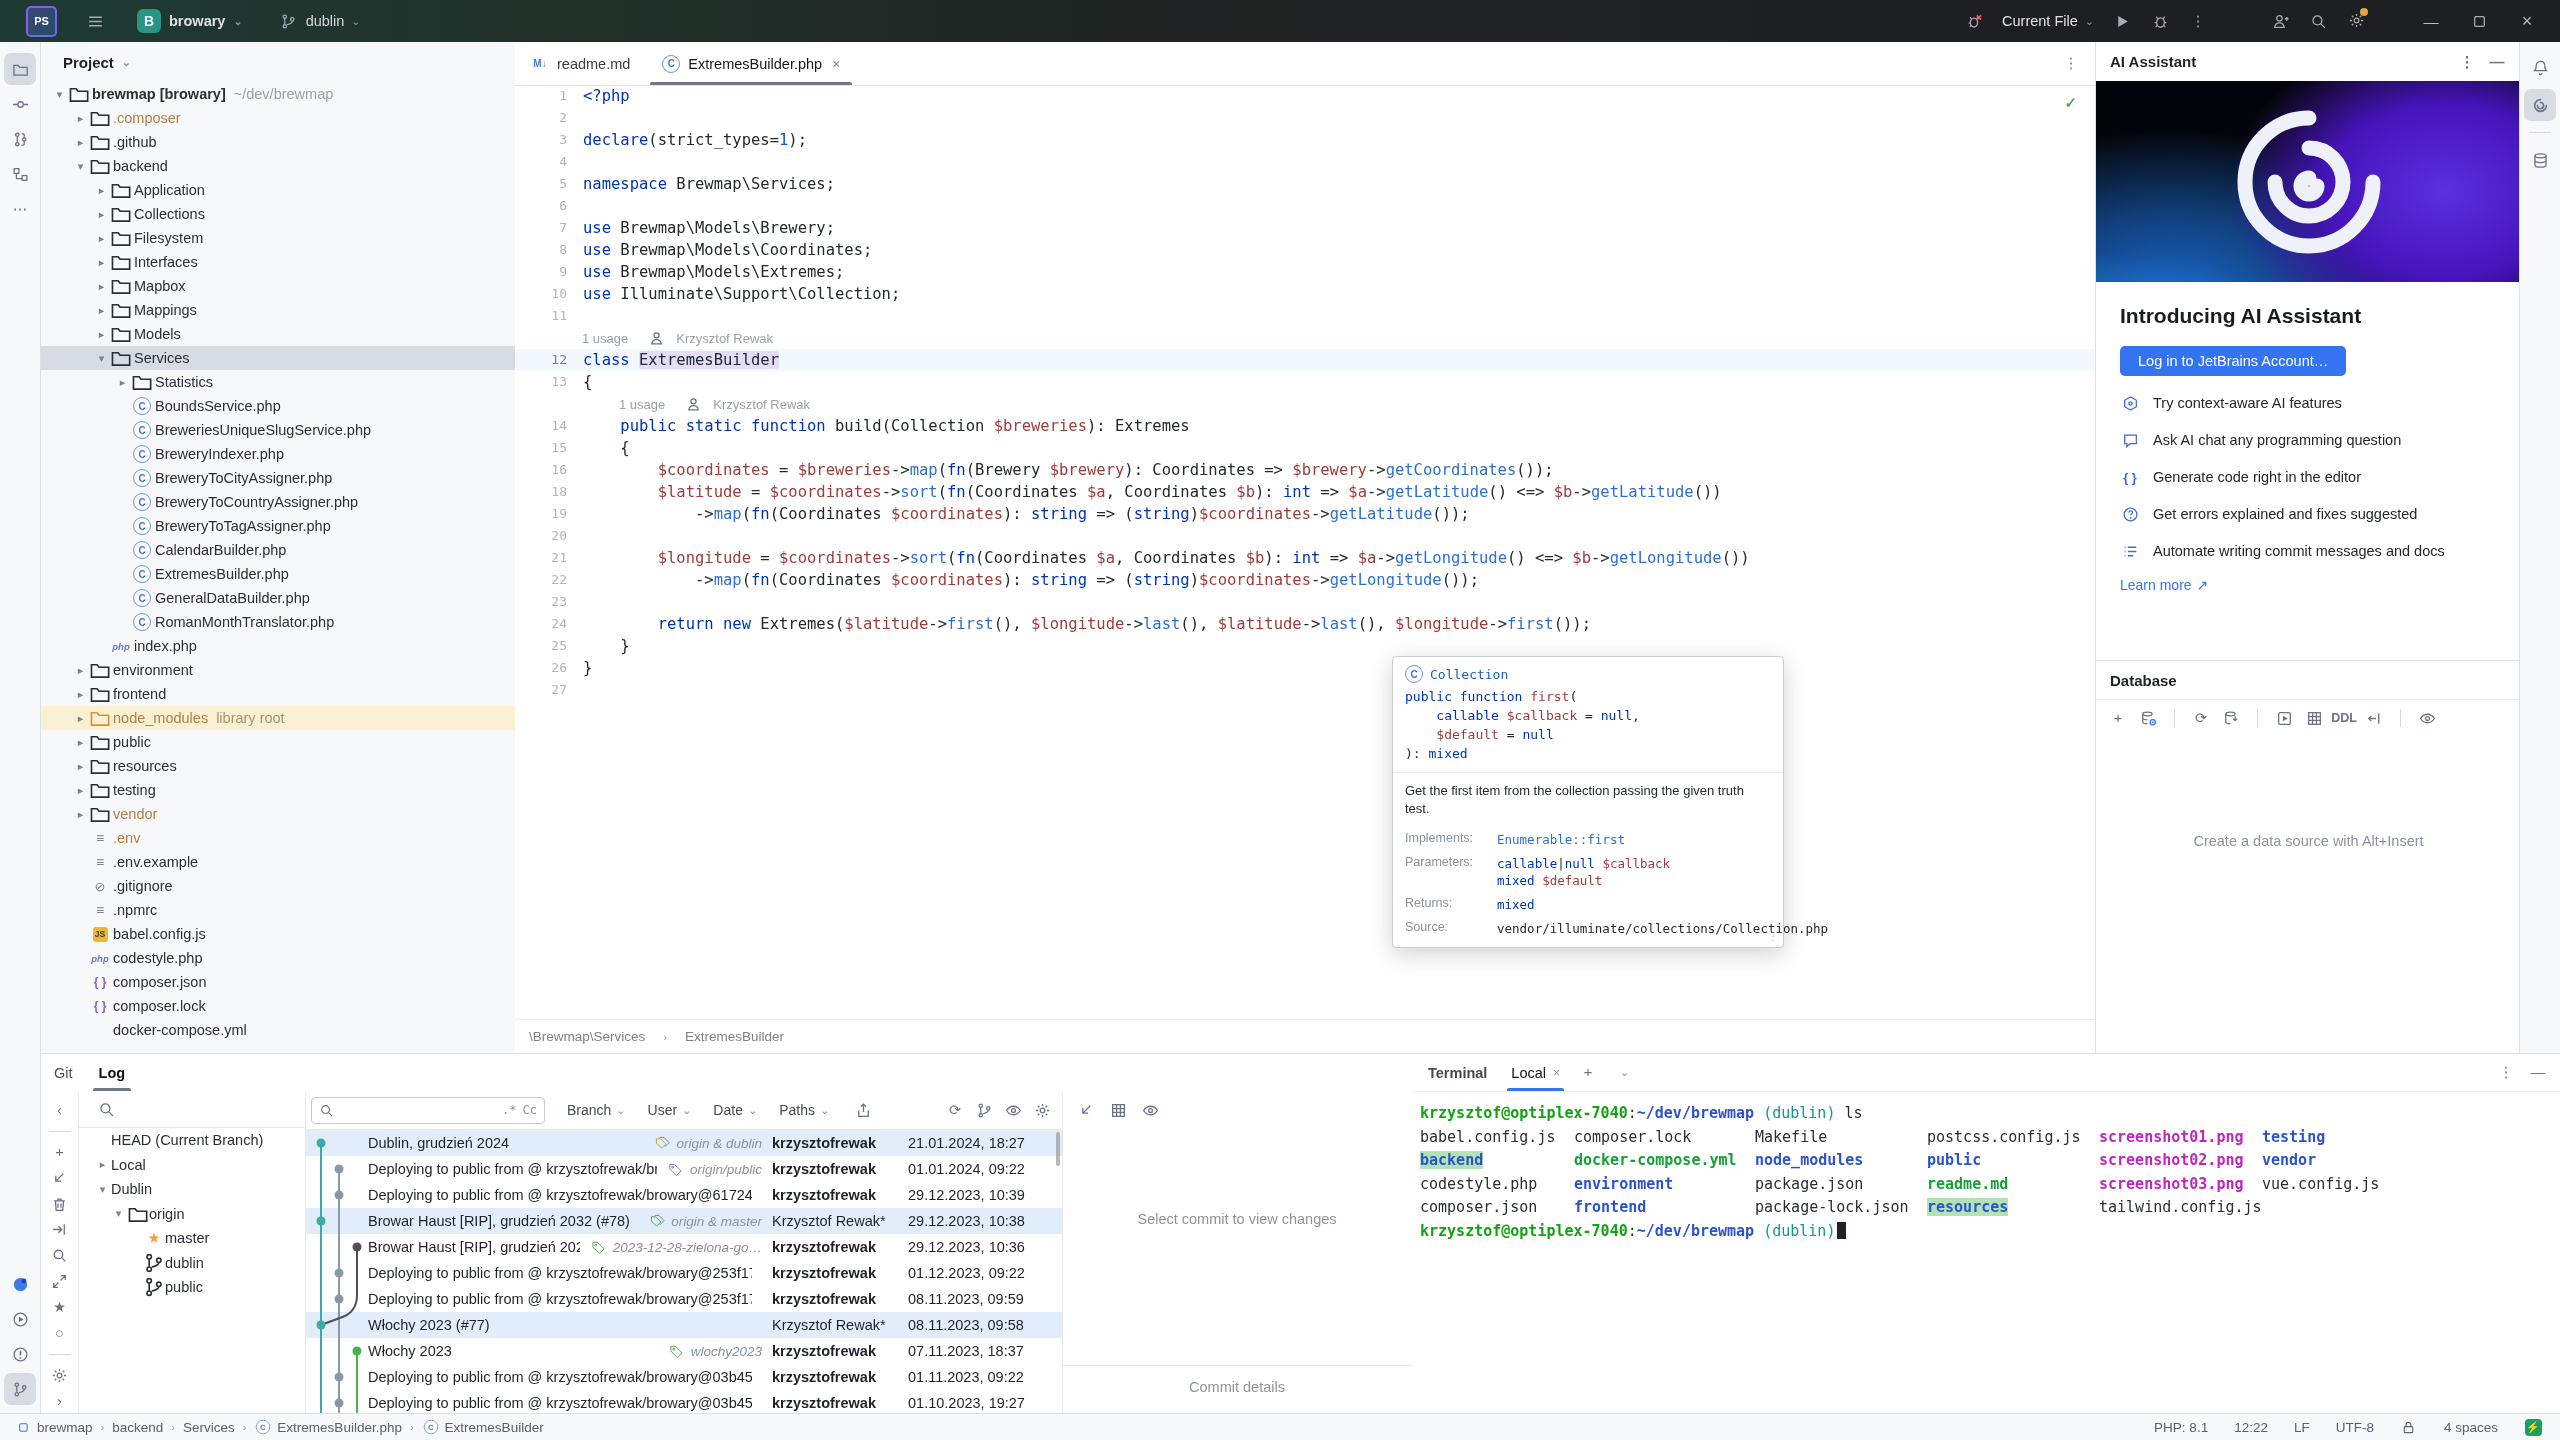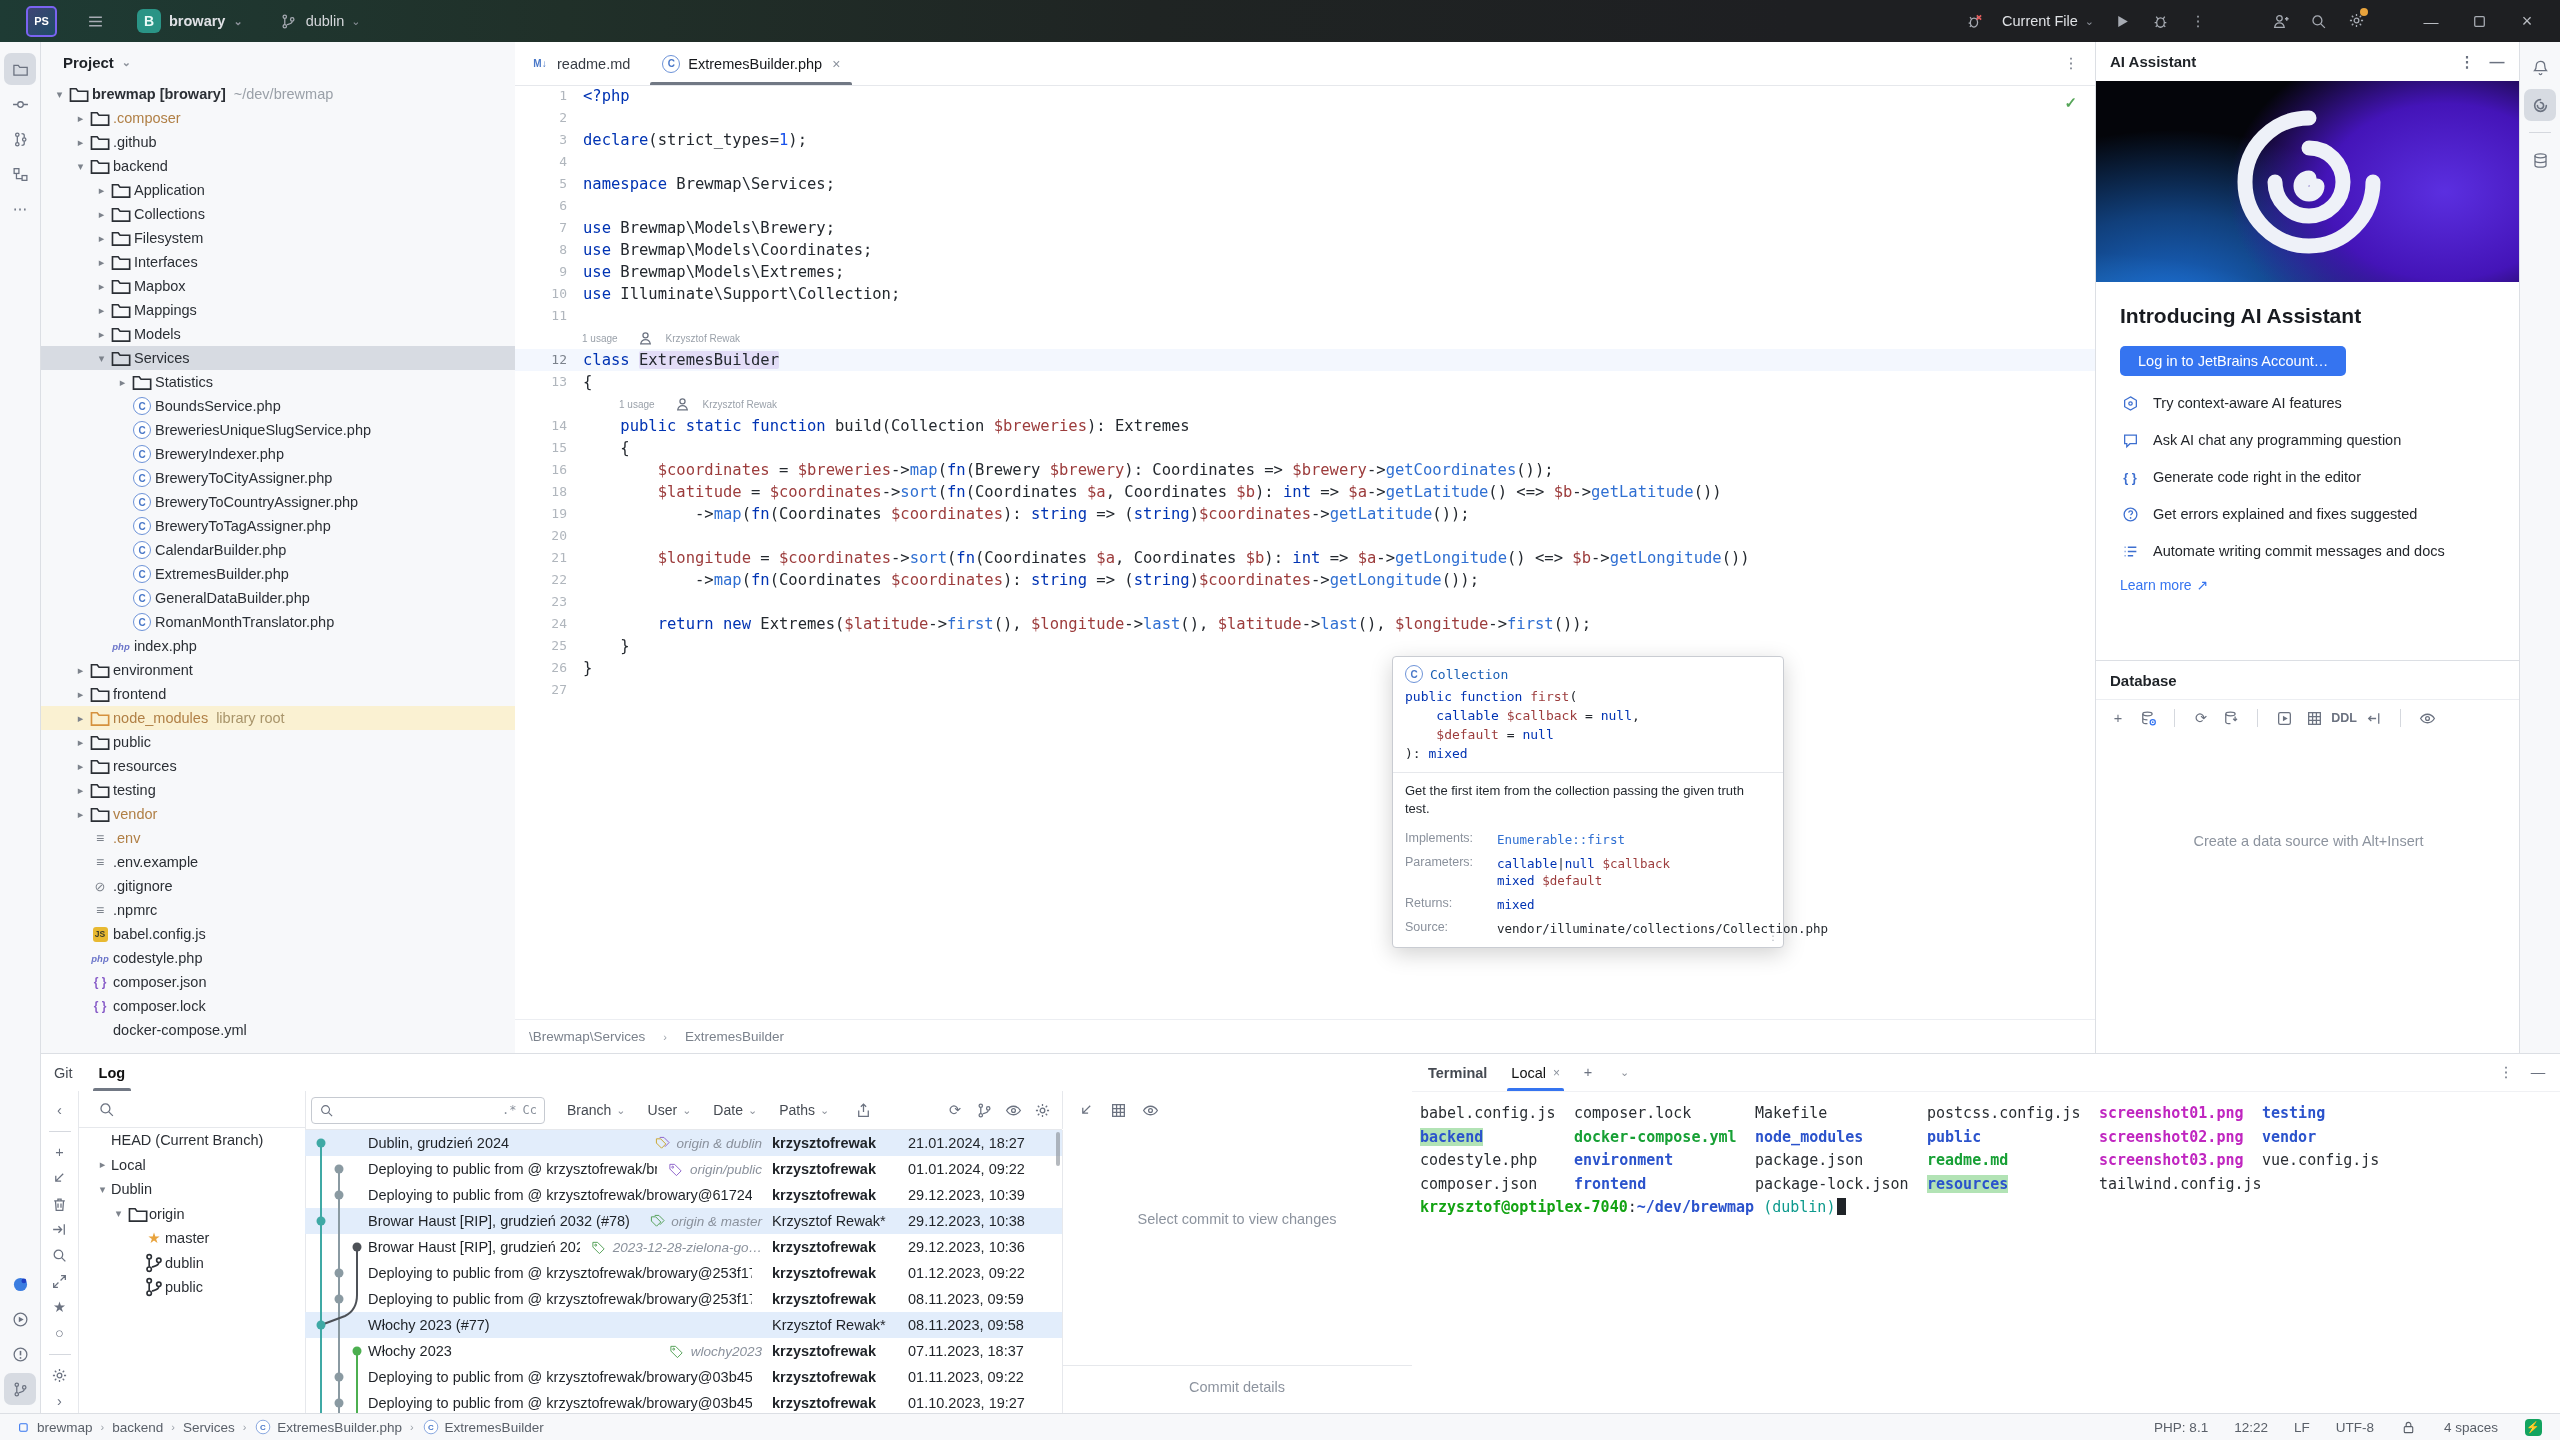--- a/index.html
+++ b/index.html
@@ -81,21 +81,21 @@
        font-family:"DejaVu Sans Mono","Liberation Mono",monospace;font-size:13px;}
   .caret .gut{color:#7b828c;}
   .ctext{white-space:pre;font-family:"DejaVu Sans Mono","Liberation Mono",monospace;font-weight:500;}
   .tk-k{color:#0033b3;}
   .tk-v{color:#9c3c3c;}
   .tk-m{color:#2f6fd2;}
   .tk-n{color:#1750eb;}
   .tk-p{color:#24292f;}
   .tk-hl{color:#24292f;background:#e3ddf7;border-radius:2px;}
   .tk-link{color:#2f6fd2;}
-  .inlay-row{height:22px;display:flex;align-items:center;color:#9aa1aa;font-size:10px;gap:10px;}
+  .inlay-row{height:22px;display:flex;align-items:center;color:#9aa1aa;font-size:13px;gap:10px;}
   .inlay-usages{margin-right:8px;}
   #crumb-ed{position:absolute;left:0;bottom:0;height:33px;right:0;border-top:1px solid #eceef2;display:flex;
      align-items:center;padding-left:14px;font-size:13.5px;color:#7b828c;gap:18px;background:#fff;}
 
   
   #popup{position:absolute;left:1392px;top:656px;width:390px;background:#fff;border:1px solid #c9ccd2;
      border-radius:4px;box-shadow:0 6px 22px rgba(0,0,0,.18);z-index:30;font-size:13px;}
   .pp-hd{display:flex;align-items:center;gap:7px;padding:8px 12px 2px;}
   .pp-hd .name{font-family:"DejaVu Sans Mono","Liberation Mono",monospace;color:#1a5fb4;font-size:13px;}
   .pp-sig{padding:2px 12px 9px;border-bottom:1px solid #e6e8ec;}
@@ -1391,20 +1391,21 @@
         <span>Local</span>
         <span style="color:#8a919c;font-size:12px">×</span>
       </span>
       <i class="ic" style="margin-left:14px">+</i>
       <span class="chev" style="margin-left:10px">⌄</span>
       <span class="sp"></span>
       <i class="ic">⋮</i>
       <i class="ic">—</i>
     </div>
     <div id="term-lines">
+        <div><span class="t-host">krzysztof@optiplex-7040</span><span class="t-plain">:</span><span class="t-path">~/dev/brewmap</span><span class="t-plain"> </span><span class="t-branch">(dublin)</span><span class="t-plain"> ls</span></div>
         <div><span class="tcell" style="width: 154px;"><span class="t-plain">babel.config.js</span></span><span class="tcell" style="width: 181px;"><span class="t-plain">composer.lock</span></span><span class="tcell" style="width: 172px;"><span class="t-plain">Makefile</span></span><span class="tcell" style="width: 172px;"><span class="t-plain">postcss.config.js</span></span><span class="tcell" style="width: 163px;"><span class="t-mag">screenshot01.png</span></span><span class="tcell"><span class="t-dir">testing</span></span></div>
         <div><span class="tcell" style="width: 154px;"><span class="t-hl">backend</span></span><span class="tcell" style="width: 181px;"><span class="t-grn">docker-compose.yml</span></span><span class="tcell" style="width: 172px;"><span class="t-dir">node_modules</span></span><span class="tcell" style="width: 172px;"><span class="t-dir">public</span></span><span class="tcell" style="width: 163px;"><span class="t-mag">screenshot02.png</span></span><span class="tcell"><span class="t-dir">vendor</span></span></div>
         <div><span class="tcell" style="width: 154px;"><span class="t-plain">codestyle.php</span></span><span class="tcell" style="width: 181px;"><span class="t-dir">environment</span></span><span class="tcell" style="width: 172px;"><span class="t-plain">package.json</span></span><span class="tcell" style="width: 172px;"><span class="t-grn">readme.md</span></span><span class="tcell" style="width: 163px;"><span class="t-mag">screenshot03.png</span></span><span class="tcell"><span class="t-plain">vue.config.js</span></span></div>
         <div><span class="tcell" style="width: 154px;"><span class="t-plain">composer.json</span></span><span class="tcell" style="width: 181px;"><span class="t-dir">frontend</span></span><span class="tcell" style="width: 172px;"><span class="t-plain">package-lock.json</span></span><span class="tcell" style="width: 172px;"><span class="t-hl">resources</span></span><span class="tcell" style="width: 163px;"><span class="t-plain">tailwind.config.js</span></span></div>
         <div><span class="t-host">krzysztof@optiplex-7040</span><span class="t-plain">:</span><span class="t-path">~/dev/brewmap</span><span class="t-plain"> </span><span class="t-branch">(dublin)</span><span class="cursor"></span></div>
       </div>
   </div>
 
   <div id="statusbar">
     <div id="sb-left">

